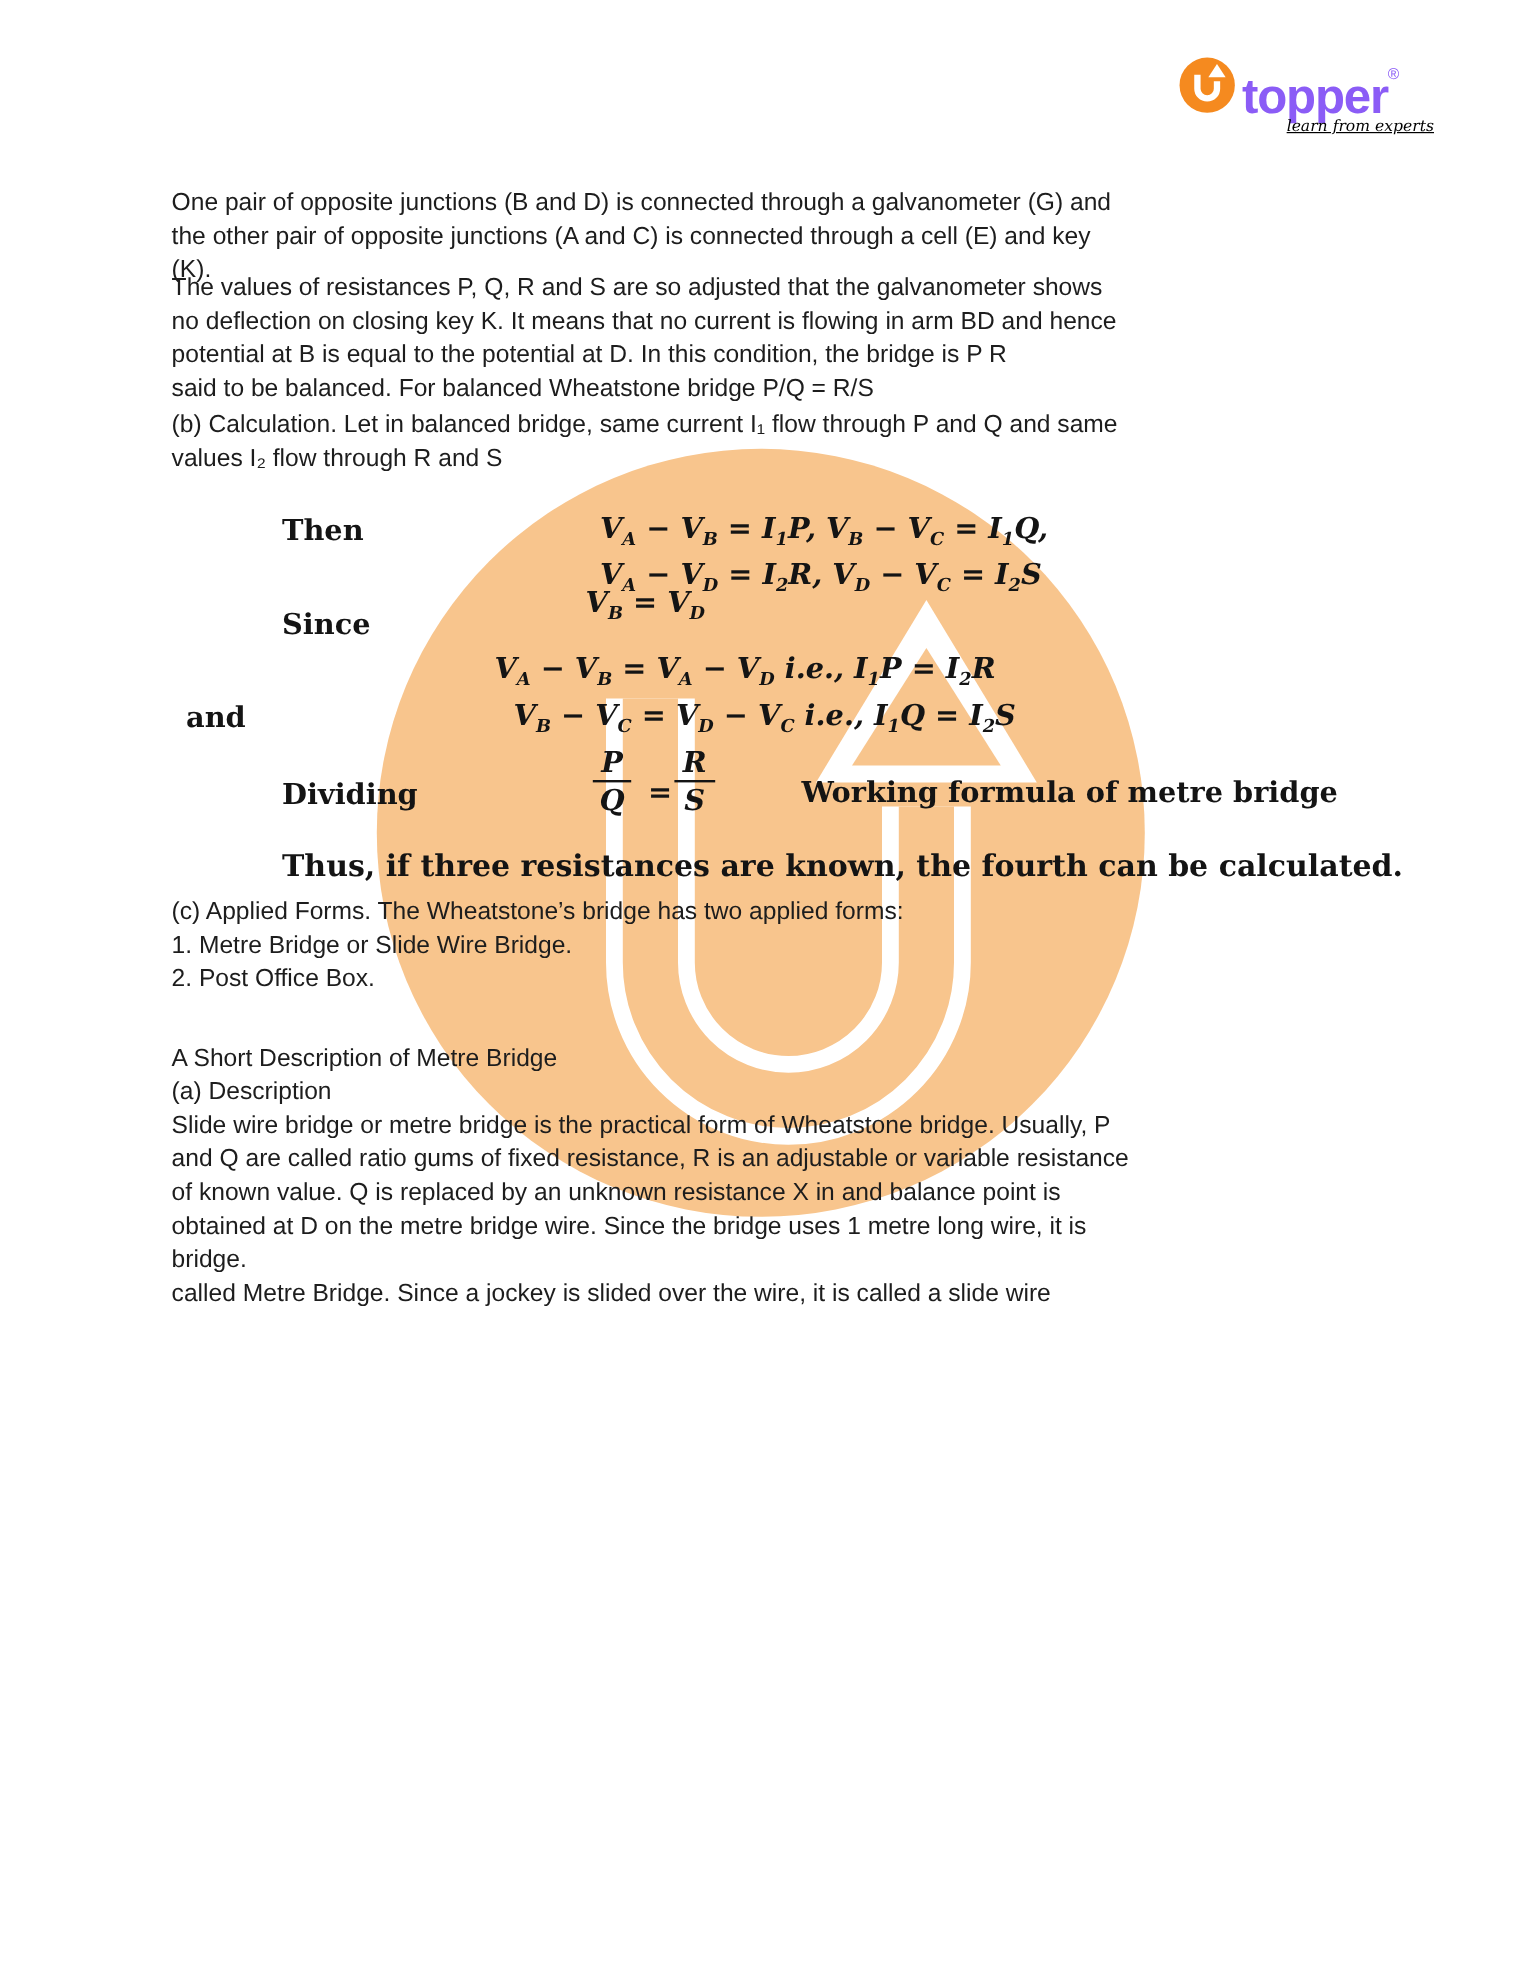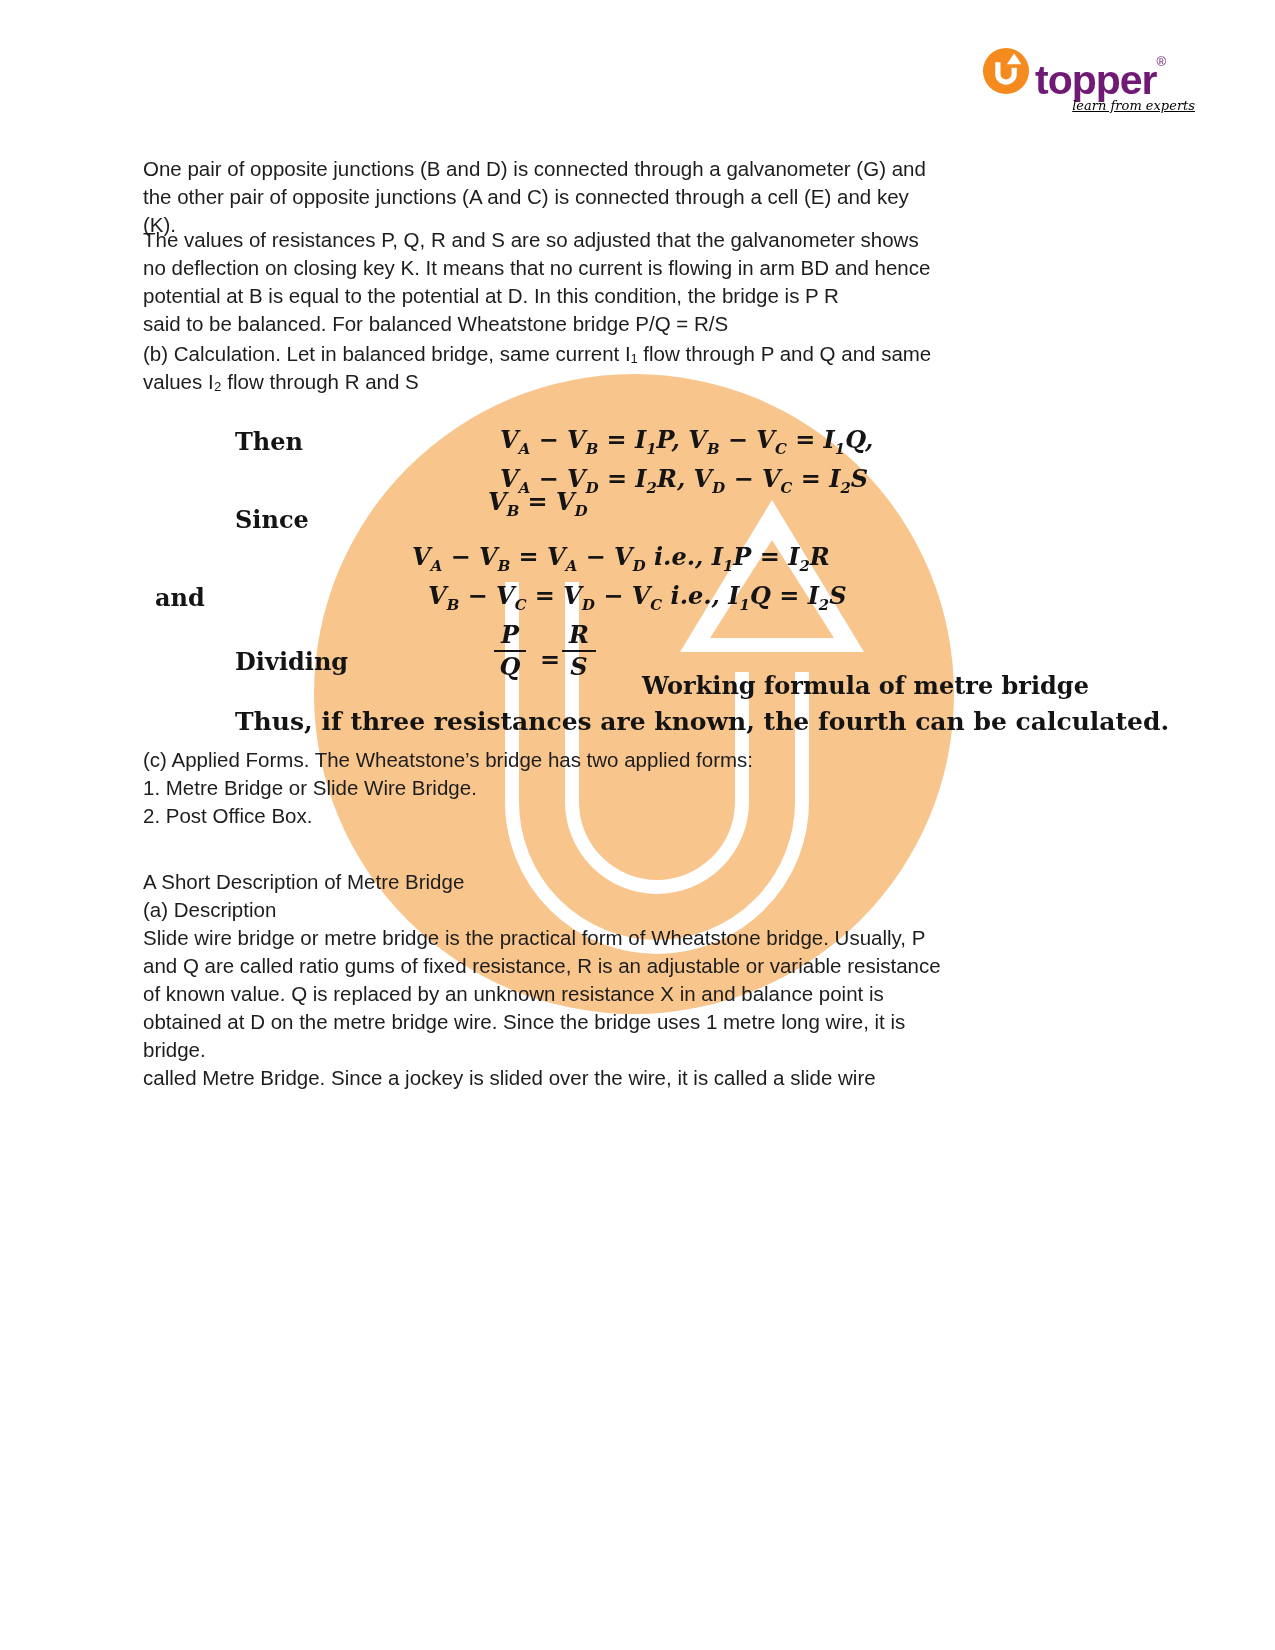--- a/index.html
+++ b/index.html
@@ -16,21 +16,21 @@
     position:absolute;left:312px;top:372px;width:645px;height:645px;
     z-index:0;pointer-events:none;
   }
   
   .logo{
     position:absolute;left:982px;top:38px;width:215px;height:78px;z-index:2;
   }
   .logo-row{display:flex;align-items:center;gap:5px;}
   .logo-icon{width:48px;height:48px;flex:0 0 auto;}
   .brand{
-    font-size:41px;font-weight:bold;color:#701a75;letter-spacing:-1px;
+    font-size:41px;font-weight:bold;color:#8b5cf6;letter-spacing:-1px;
     line-height:48px;
   }
   .brand sup{font-size:13px;font-weight:normal;vertical-align:28px;letter-spacing:0;}
   .tagline{
     position:absolute;right:2px;top:60px;
     font-family:"DejaVu Serif", serif;font-style:italic;
     font-size:13px;color:#000000;text-decoration:underline;
   }
   
   .block{position:absolute;left:143px;width:1010px;z-index:1;}
@@ -125,21 +125,21 @@
     <div class="eq-label" style="left:235px;top:232px;">Dividing</div>
     <div class="frac" style="left:494px;top:207px;">
       <span class="num">P</span>
       <span class="den">Q</span>
     </div>
     <div class="eq-equals" style="left:540px;top:230px;">=</div>
     <div class="frac" style="left:562px;top:207px;">
       <span class="num">R</span>
       <span class="den">S</span>
     </div>
-    <div class="eq-note" style="left:642px;top:230px;margin-top:26px;">Working formula of metre bridge</div>
+    <div class="eq-note" style="left:668px;top:230px;">Working formula of metre bridge</div>
 
     <div class="eq-thus" style="left:235px;top:292px;">Thus, if three resistances are known, the fourth can be calculated.</div>
   </div>
 
   <div class="block b-applied">
     <div class="line">(c) Applied Forms. The Wheatstone’s bridge has two applied forms:</div>
     <div class="line">1. Metre Bridge or Slide Wire Bridge.</div>
     <div class="line">2. Post Office Box.</div>
   </div>
 

